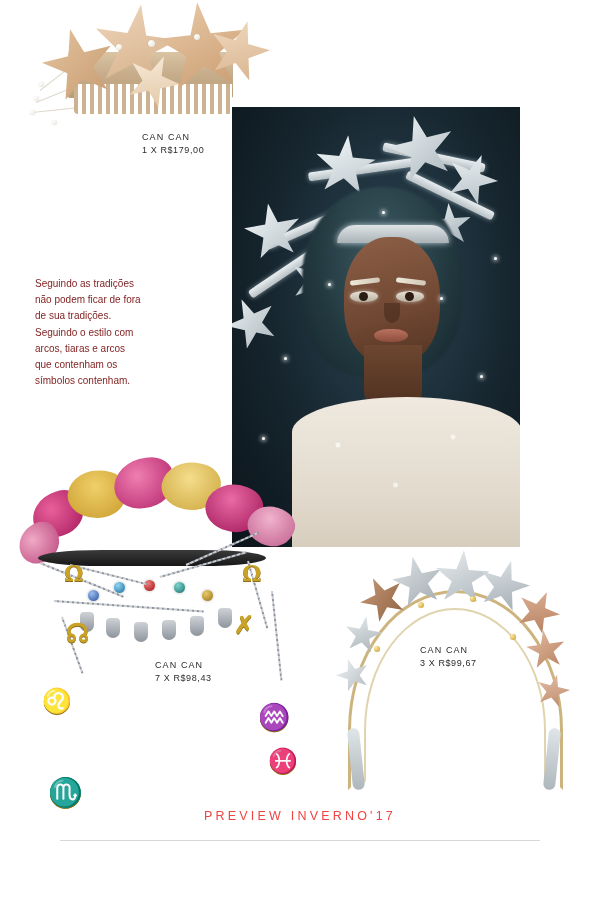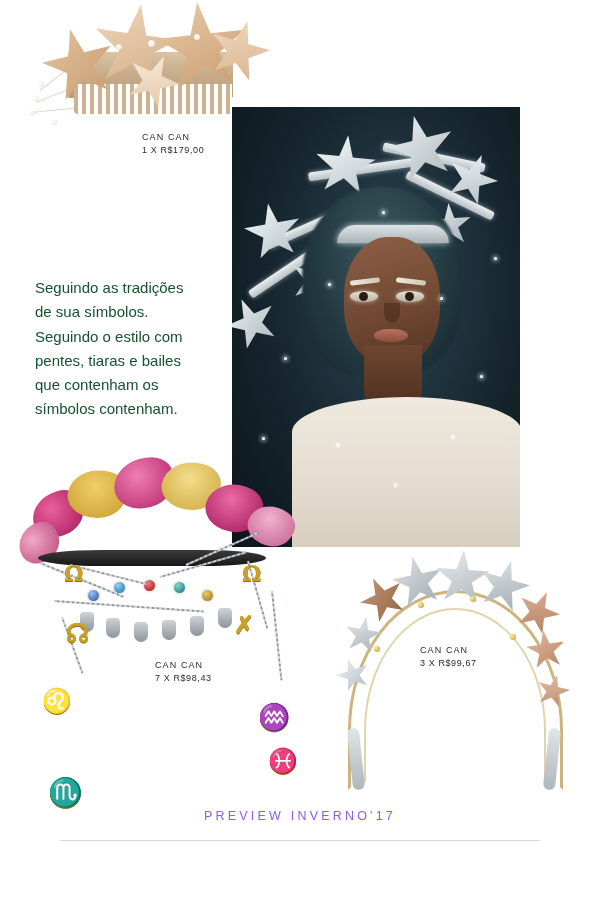--- a/index.html
+++ b/index.html
@@ -38,37 +38,37 @@
     font-size: 30px;
     line-height: 1.08;
     color: #1b1b1b;
     letter-spacing: 0.2px;
   }
   .headline div { white-space: nowrap; }
 
   
   .bodycopy {
     font-family: "Liberation Sans", sans-serif;
-    font-size: 15px;
+    font-size: 10px;
     line-height: 1.62;
-    color: #14532d;
+    color: #7f1d1d;
     width: 185px;
   }
   .bodycopy div { white-space: nowrap; }
 
   
   .footer {
     position: absolute;
     left: 0; right: 0;
     bottom: 34px;
     text-align: center;
     font-family: "Liberation Sans", sans-serif;
     font-size: 12.5px;
     letter-spacing: 3.2px;
-    color: #8b5cf6;
+    color: #ef4444;
   }
   .footrule {
     position: absolute;
     left: 60px; right: 60px;
     bottom: 16px;
     height: 1px;
     background: #d8d8d8;
   }
 
   
@@ -242,23 +242,24 @@
   </div>
 
   <div class="abs caption" style="left:142px; top:131px;">
     <div>CAN CAN</div>
     <div class="price">1 X R$179,00</div>
   </div>
 
 
   <div class="abs bodycopy" style="left:35px; top:276px;">
     <div>Seguindo as tradições</div>
-    <div>de sua símbolos.</div>
+    <div>não podem ficar de fora</div>
+    <div>de sua tradições.</div>
     <div>Seguindo o estilo com</div>
-    <div>pentes, tiaras e bailes</div>
+    <div>arcos, tiaras e arcos</div>
     <div>que contenham os</div>
     <div>símbolos contenham.</div>
   </div>
 
   <div class="abs photo-model">
 
     <div class="starband" style="left:8px;  top:150px; width:120px; height:9px;  transform:rotate(-34deg);"></div>
     <div class="starband" style="left:30px; top:112px; width:110px; height:9px;  transform:rotate(-24deg);"></div>
     <div class="starband" style="left:76px; top:58px;  width:108px; height:9px;  transform:rotate(-8deg);"></div>
     <div class="starband" style="left:150px;top:46px;  width:104px; height:9px;  transform:rotate(12deg);"></div>

